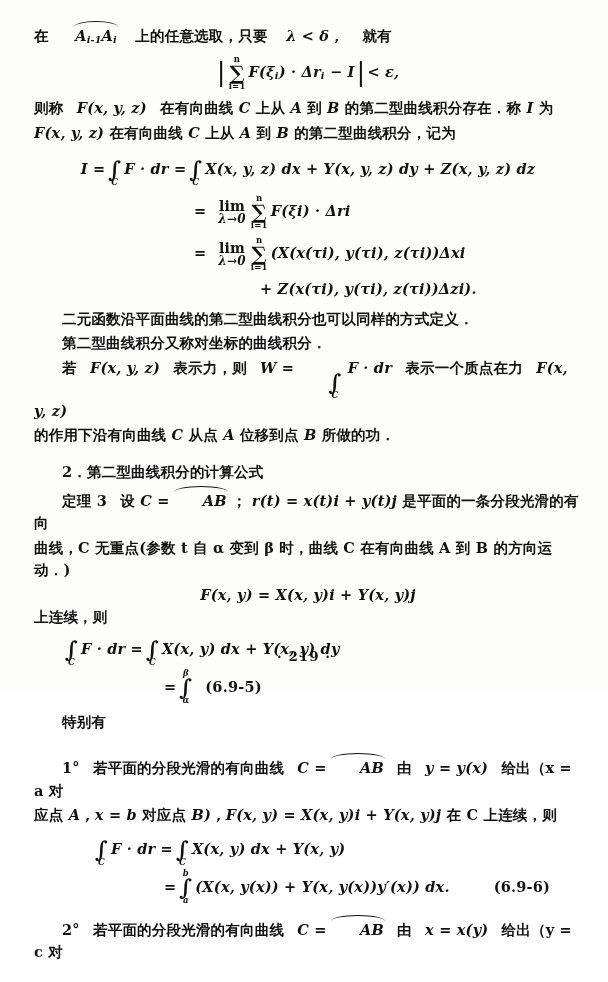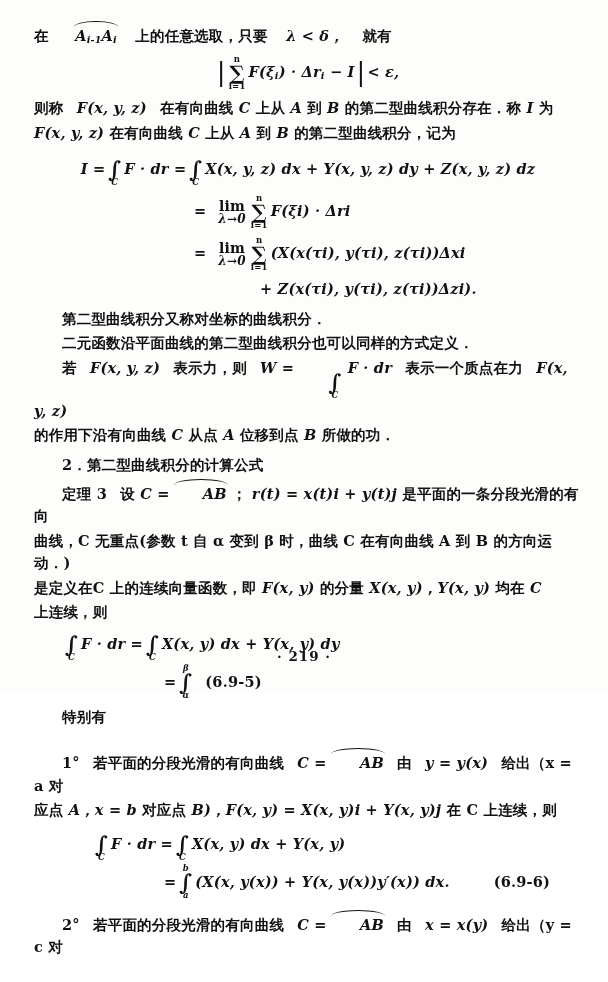--- a/index.html
+++ b/index.html
@@ -254,22 +254,22 @@
           <span class="lim-bot">i=1</span>
         </span>
         <span class="math">(X(x(τi), y(τi), z(τi))Δxi</span>
       </span>
     </div>
 
     <div class="blockline" style="padding-left:226px;">
       <span class="math">+ Z(x(τi), y(τi), z(τi))Δzi).</span>
     </div>
 
+    <div class="p indent">二元函数沿平面曲线的第二型曲线积分也可以同样的方式定义．</div>
     <div class="p indent">第二型曲线积分又称对坐标的曲线积分．</div>
-    <div class="p indent">二元函数沿平面曲线的第二型曲线积分也可以同样的方式定义．</div>
 
     <div class="p indent">
       <span>若</span>
       <span class="sp8"></span><span class="math">F(x, y, z)</span>
       <span class="sp8"></span><span>表示力，则</span>
       <span class="sp8"></span><span class="math">W =</span>
       <span class="intg">
         <span class="int-top"></span>
         <span class="int-sym">∫</span>
         <span class="int-bot math">C</span>
@@ -282,42 +282,37 @@
     <div class="p">
       <span>的作用下沿有向曲线</span>
       <span class="math">C</span>
       <span>从点</span>
       <span class="math">A</span>
       <span>位移到点</span>
       <span class="math">B</span>
       <span>所做的功．</span>
     </div>
 
-    <div class="p indent" style="margin-top:7px;">2．第二型曲线积分的计算公式</div>
+    <div class="p indent" style="margin-top:14px;">2．第二型曲线积分的计算公式</div>
 
     <div class="p indent" style="margin-top:3px;">
       <span>定理 3</span>
       <span class="sp8"></span><span>设</span>
       <span class="math">C =</span>
       <span class="math arcbar">AB</span>
       <span>；</span>
       <span class="math">r(t) = x(t)i + y(t)j</span>
       <span>是平面的一条分段光滑的有向</span>
     </div>
     <div class="p">曲线，C 无重点(参数 t 自 α 变到 β 时，曲线 C 在有向曲线 A 到 B 的方向运动．)</div>
 
-
-    <div class="p">
-      <span>是定义在C 上的连续向量函数，即</span>
-      <span class="math">F(x, y)</span>
-      <span>的分量</span>
-      <span class="math">X(x, y)，Y(x, y)</span>
-      <span>均在</span>
-      <span class="math">C</span>
-    </div>
+    <div class="center">
+      <span class="math">F(x, y) = X(x, y)i + Y(x, y)j</span>
+    </div>
+
     <div class="p">上连续，则</div>
 
     <div style="padding-left:30px; margin-top:2px;">
       <span class="eq-left">
         <span class="intg">
           <span class="int-top"></span>
           <span class="int-sym">∫</span>
           <span class="int-bot math">C</span>
         </span>
         <span class="math">F · dr =</span>

